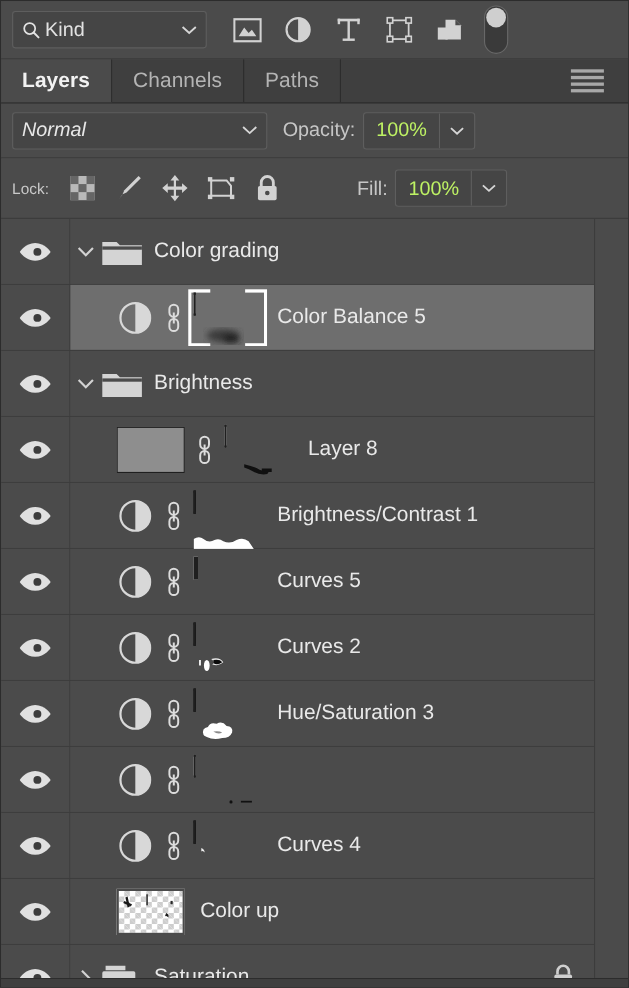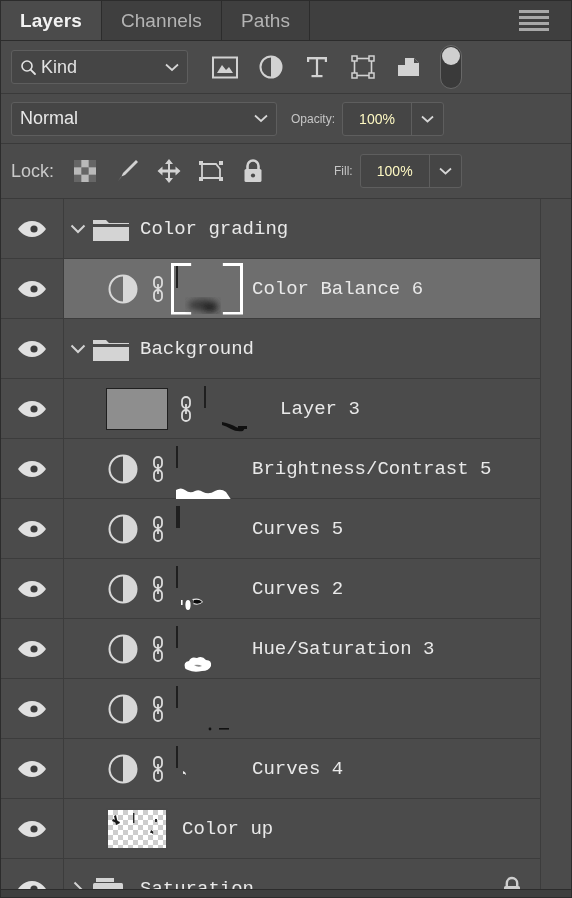--- a/index.html
+++ b/index.html
@@ -90,58 +90,59 @@
 
   
   #blend-row {
     height: 50px; flex: 0 0 50px;
     background: #4b4b4b;
     display: flex; align-items: center;
     padding: 0 10px;
     border-bottom: 1px solid #3a3a3a;
   }
   #blend-select {
-    width: 266px; height: 34px;
+    width: 232px; height: 34px;
     background: #454545;
     border: 1px solid #5e5e5e;
     border-radius: 3px;
     display: flex; align-items: center;
     padding: 0 8px;
     cursor: pointer;
+    font-style: italic;
   }
   #blend-label { color: #e8e8e8; font-size: 18px; flex: 1; }
-  .field-label { color: #c6c6c6; font-size: 12px; margin-left: 14px; margin-right: 7px; white-space: nowrap; }
+  .field-label { color: #c6c6c6; font-size: 18px; margin-left: 14px; margin-right: 7px; white-space: nowrap; }
   .numbox {
     display: flex; height: 34px;
     border: 1px solid #5e5e5e; border-radius: 3px;
     background: #454545;
     overflow: hidden;
   }
   .numbox .val {
     width: 68px;
     display: flex; align-items: center; justify-content: center;
-    color: #fef9c3; font-size: 14px;
+    color: #bef264; font-size: 18px;
     cursor: text;
   }
   .numbox .stepper {
     width: 32px;
     display: flex; align-items: center; justify-content: center;
     border-left: 1px solid #5e5e5e;
     cursor: pointer;
   }
 
   
   #lock-row {
     height: 55px; flex: 0 0 55px;
     background: #4b4b4b;
     display: flex; align-items: center;
     padding: 0 10px;
     border-bottom: 1px solid #3a3a3a;
   }
-  #lock-text { color: #c9c9c9; font-size: 18px; margin-right: 10px; }
+  #lock-text { color: #c9c9c9; font-size: 14px; margin-right: 10px; }
   .lockicon {
     width: 42px; height: 40px;
     display: flex; align-items: center; justify-content: center;
     cursor: pointer;
   }
 
   
   #layer-list {
     flex: 1;
     background: #4b4b4b;
@@ -161,21 +162,20 @@
     display: flex; align-items: center; justify-content: center;
     border-right: 1px solid #3c3c3c;
     cursor: pointer;
   }
   .row-body {
     flex: 1;
     display: flex; align-items: center;
     background: #4b4b4b;
     padding-right: 10px;
     position: relative;
-    font-family: Liberation Mono, monospace;
   }
   .layer-row.selected .row-body { background: #6e6e6e; }
   .disc {
     width: 28px; flex: 0 0 28px;
     display: flex; align-items: center; justify-content: center;
     cursor: pointer;
   }
   .folder-ico { margin-right: 10px; display: flex; align-items: center; }
   .indent { flex: 0 0 42px; }
   .thumb-adj {
@@ -247,39 +247,20 @@
     height: 8px; flex: 0 0 8px;
     background: #3f3f3f;
     border-top: 1px solid #2c2c2c;
   }
 </style>
 </head>
 <body>
 
 <div id="panel">
 
-  <div id="tabbar">
-    <div class="tab active">
-      <span>Layers</span>
-    </div>
-    <div class="tab">
-      <span>Channels</span>
-    </div>
-    <div class="tab">
-      <span>Paths</span>
-    </div>
-    <div class="tab spacer"></div>
-    <div id="panel-menu">
-      <i></i>
-        <i></i>
-        <i></i>
-        <i></i>
-    </div>
-  </div>
-
   <div id="filter-row">
     <div id="kind-select">
       <span class="magnifier">
         <svg width="17" height="17" viewBox="0 0 17 17">
           <circle cx="7" cy="7" r="5" fill="none" stroke="#e2e2e2" stroke-width="1.6"></circle>
           <line x1="10.6" y1="10.6" x2="15" y2="15" stroke="#e2e2e2" stroke-width="1.8" stroke-linecap="round"></line>
         </svg>
       </span>
       <span id="kind-label">Kind</span>
       <span class="chev">
@@ -323,20 +304,39 @@
       <div class="ficon">
         <svg width="24" height="25" viewBox="0 0 24 25">
           <path d="M8 3 h9 l5 5 v13 h-14 z" fill="#d2d2d2"></path>
           <path d="M17 3 v5 h5" fill="#4b4b4b"></path>
           <rect x="1" y="10" width="9" height="11" fill="#d2d2d2"></rect>
         </svg>
       </div>
       <div id="filter-toggle">
         <span class="knob"></span>
       </div>
+    </div>
+  </div>
+
+  <div id="tabbar">
+    <div class="tab active">
+      <span>Layers</span>
+    </div>
+    <div class="tab">
+      <span>Channels</span>
+    </div>
+    <div class="tab">
+      <span>Paths</span>
+    </div>
+    <div class="tab spacer"></div>
+    <div id="panel-menu">
+      <i></i>
+        <i></i>
+        <i></i>
+        <i></i>
     </div>
   </div>
 
   <div id="blend-row">
     <div id="blend-select">
       <span id="blend-label">Normal</span>
       <span class="chev">
         <svg width="14" height="9" viewBox="0 0 14 9">
           <polyline points="1,1.5 7,7 13,1.5" fill="none" stroke="#d6d6d6" stroke-width="1.7"></polyline>
         </svg>
@@ -464,21 +464,21 @@
                     <feGaussianBlur stdDeviation="3"></feGaussianBlur>
                   </filter>
                 </defs>
               <g filter="url(#bl1)">
                 <ellipse cx="27" cy="19" rx="15" ry="6" fill="#3a3a3a"></ellipse>
                 <ellipse cx="34" cy="22" rx="8" ry="4" fill="#1a1a1a"></ellipse>
               </g>
             </svg>
           </span>
         </span>
-        <span class="layer-name">Color Balance 6</span>
+        <span class="layer-name">Color Balance 5</span>
       </div>
     </div>
 
     <div class="layer-row">
       <div class="eye-cell">
         <svg width="30" height="18" viewBox="0 0 30 18">
             <path d="M15 1 C24 1 29 9 29 9 C29 9 24 17 15 17 C6 17 1 9 1 9 C1 9 6 1 15 1 Z" fill="#e0e0e0"></path>
             <circle cx="17" cy="9" r="3.6" fill="#3c3c3c"></circle>
           </svg>
       </div>
@@ -487,21 +487,21 @@
           <svg width="16" height="10" viewBox="0 0 16 10">
               <polyline points="1.5,1.5 8,8 14.5,1.5" fill="none" stroke="#d2d2d2" stroke-width="2"></polyline>
             </svg>
         </span>
         <span class="folder-ico">
           <svg width="38" height="28" viewBox="0 0 38 28">
               <path d="M1 5 h13 l3 3 h20 v18 h-36 z" fill="#d4d4d4"></path>
               <rect x="1" y="9" width="36" height="3" fill="#4b4b4b"></rect>
             </svg>
         </span>
-        <span class="layer-name">Background</span>
+        <span class="layer-name">Brightness</span>
       </div>
     </div>
 
     <div class="layer-row">
       <div class="eye-cell">
         <svg width="30" height="18" viewBox="0 0 30 18">
             <path d="M15 1 C24 1 29 9 29 9 C29 9 24 17 15 17 C6 17 1 9 1 9 C1 9 6 1 15 1 Z" fill="#e0e0e0"></path>
             <circle cx="17" cy="9" r="3.6" fill="#3c3c3c"></circle>
           </svg>
       </div>
@@ -516,21 +516,21 @@
             </svg>
         </span>
         <span class="mask-wrap">
           <span class="mask">
             <svg width="58" height="38" viewBox="0 0 58 38" style="display:block">
               <path d="M18 16 q9 2 14 5 q4 2 9 1 l-2 3 q-7 1 -12 -2 q-5 -3 -9 -4 z" fill="#101010"></path>
               <path d="M34 20 h9 v3 h-9 z" fill="#101010"></path>
             </svg>
           </span>
         </span>
-        <span class="layer-name">Layer 3</span>
+        <span class="layer-name">Layer 8</span>
       </div>
     </div>
 
     <div class="layer-row">
       <div class="eye-cell">
         <svg width="30" height="18" viewBox="0 0 30 18">
             <path d="M15 1 C24 1 29 9 29 9 C29 9 24 17 15 17 C6 17 1 9 1 9 C1 9 6 1 15 1 Z" fill="#e0e0e0"></path>
             <circle cx="17" cy="9" r="3.6" fill="#3c3c3c"></circle>
           </svg>
       </div>
@@ -549,21 +549,21 @@
               <line x1="8" y1="9" x2="8" y2="19" stroke="#dcdcdc" stroke-width="1.8"></line>
             </svg>
         </span>
         <span class="mask-wrap">
           <span class="mask" style="background:#000;">
             <svg width="58" height="38" viewBox="0 0 58 38" style="display:block">
               <path d="M0 24 q5 -3 9 0 q5 4 10 1 q4 -2 8 1 q6 3 12 -1 q6 -3 11 1 L58 38 L0 38 Z" fill="#ffffff"></path>
             </svg>
           </span>
         </span>
-        <span class="layer-name">Brightness/Contrast 5</span>
+        <span class="layer-name">Brightness/Contrast 1</span>
       </div>
     </div>
 
     <div class="layer-row">
       <div class="eye-cell">
         <svg width="30" height="18" viewBox="0 0 30 18">
             <path d="M15 1 C24 1 29 9 29 9 C29 9 24 17 15 17 C6 17 1 9 1 9 C1 9 6 1 15 1 Z" fill="#e0e0e0"></path>
             <circle cx="17" cy="9" r="3.6" fill="#3c3c3c"></circle>
           </svg>
       </div>

